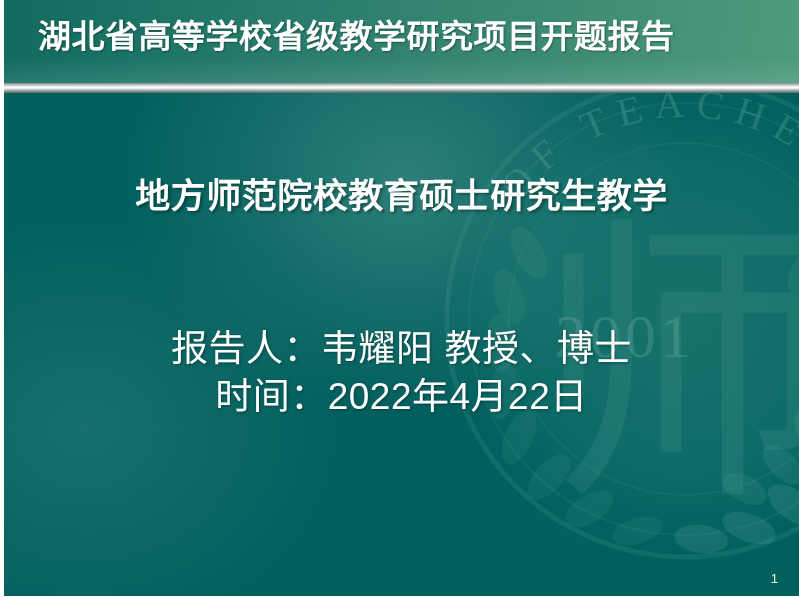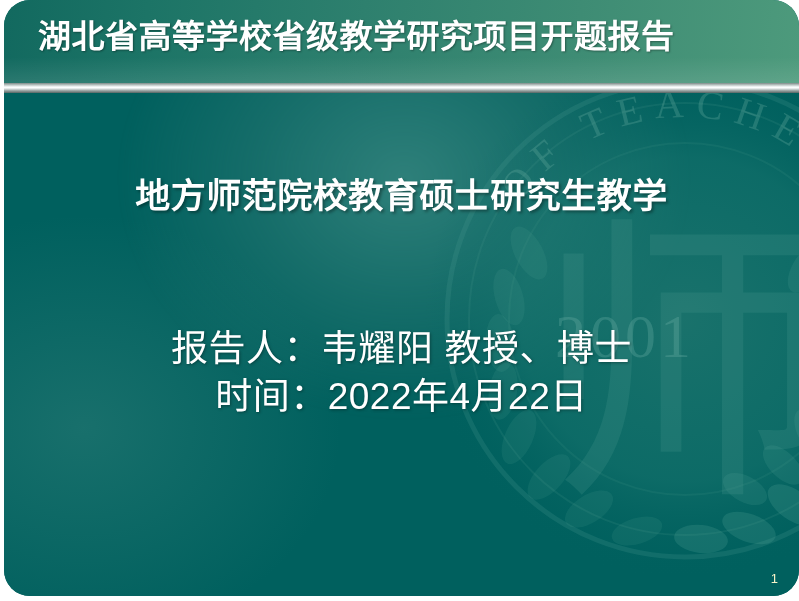--- a/index.html
+++ b/index.html
@@ -23,21 +23,20 @@
 
   
   .canvas {
     position: absolute;
     left: 4px;
     top: 0px;
     width: 795px;
     height: 596px;
     overflow: hidden;
     background: #00605E;
-    border-radius: 26px;
   }
 
   
   .header {
     position: absolute;
     left: 0;
     top: 0;
     width: 795px;
     height: 83px;
     background:

